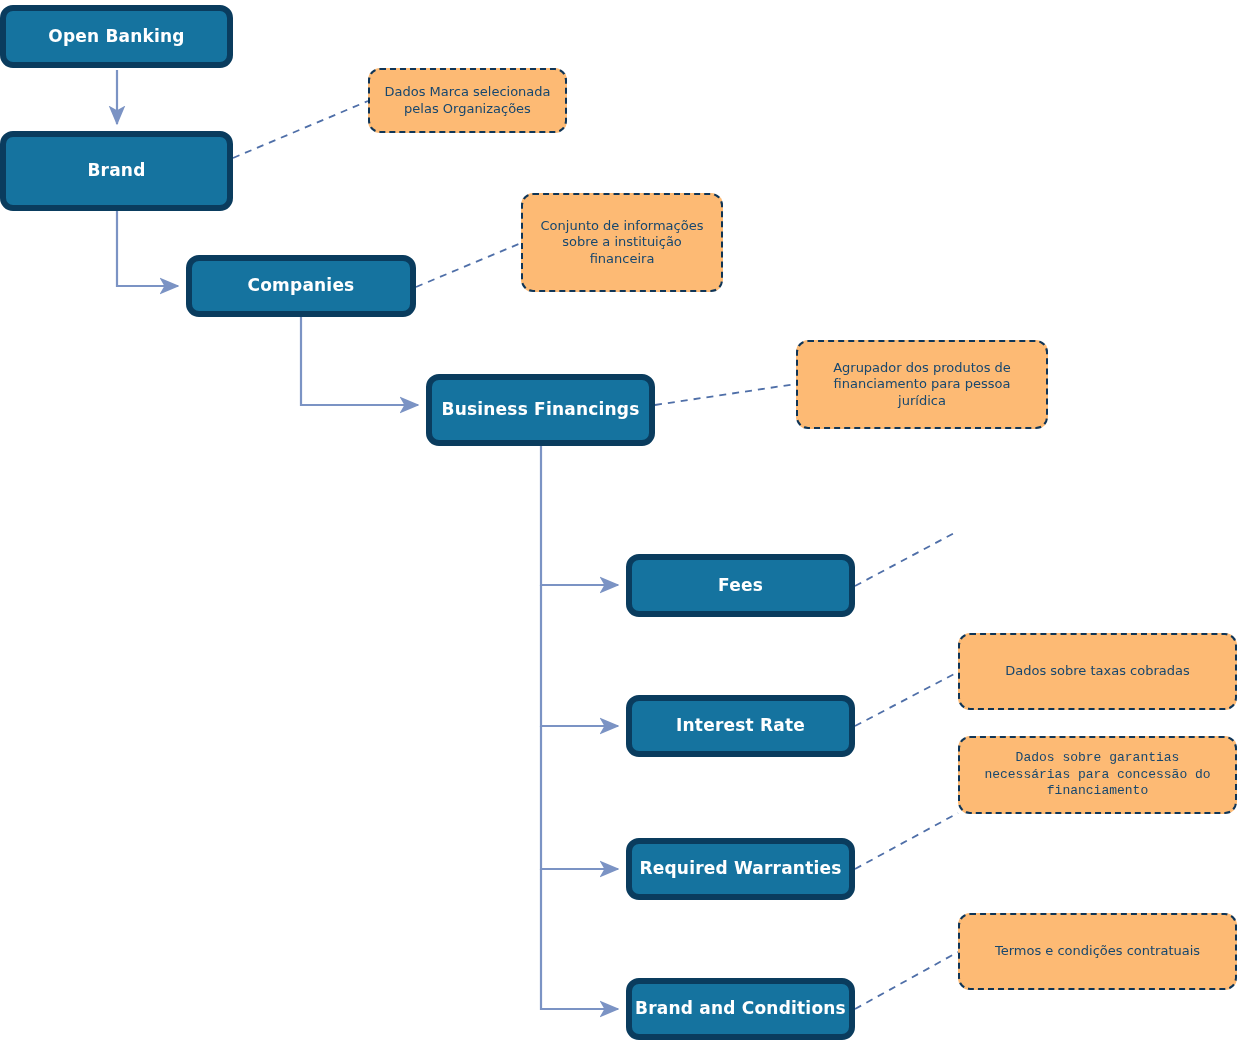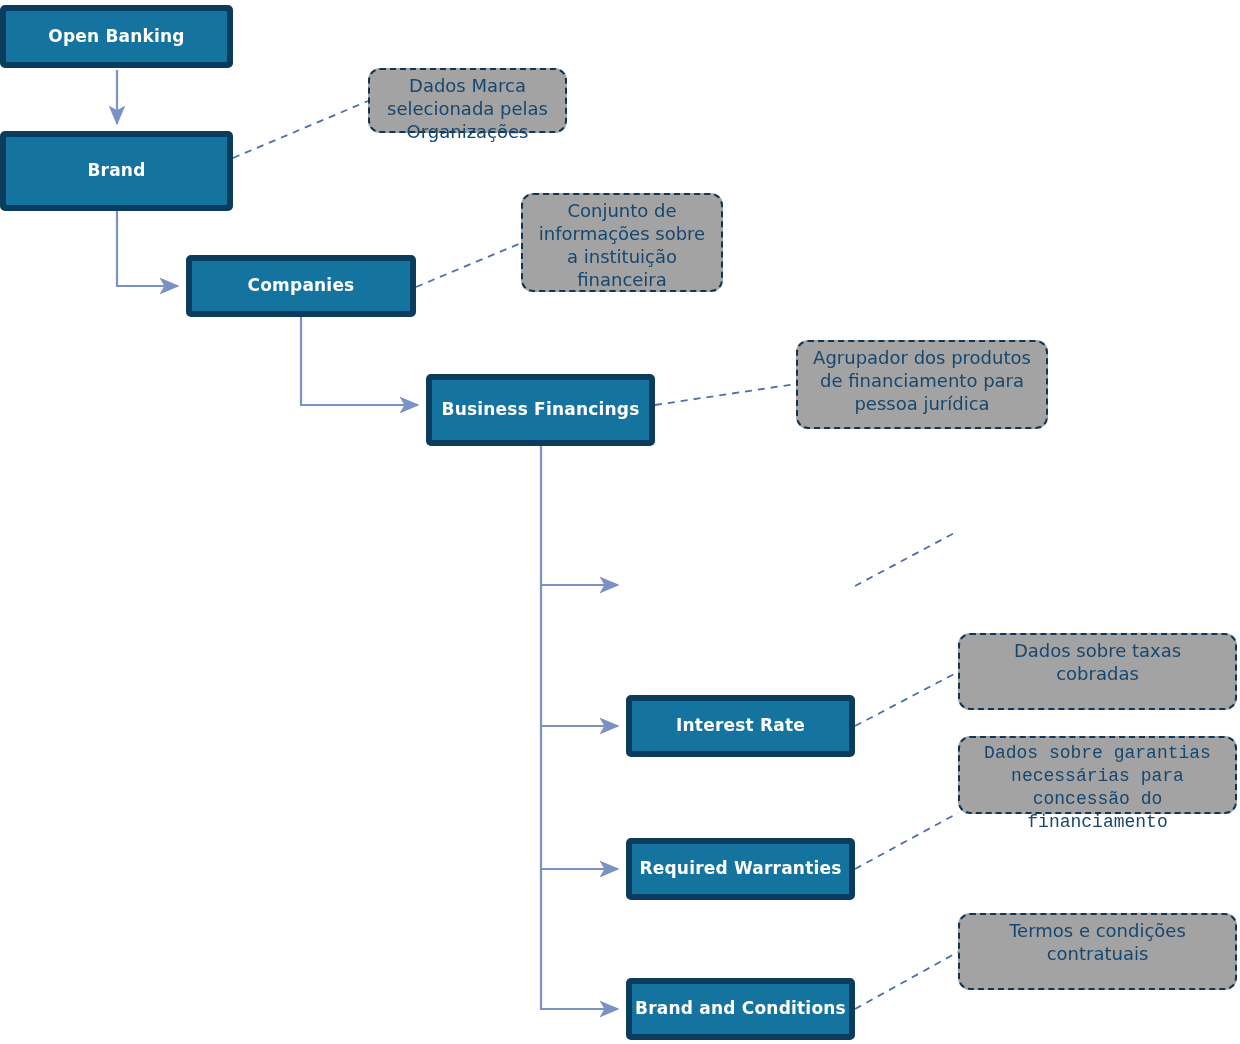--- a/index.html
+++ b/index.html
@@ -23,42 +23,43 @@
     top: 0;
     width: 1240px;
     height: 1044px;
     pointer-events: none;
   }
   .node {
     position: absolute;
     box-sizing: border-box;
     background: #15739f;
     border: 6px solid #0a3c5e;
-    border-radius: 5px;
+    border-radius: 13px;
     display: flex;
     align-items: center;
     justify-content: center;
     color: #ffffff;
     font-size: 17px;
     font-weight: bold;
     letter-spacing: 0.2px;
     text-align: center;
     line-height: 1.15;
     z-index: 3;
   }
   .note {
     position: absolute;
     box-sizing: border-box;
-    background: #a3a3a3;
+    background: #fdba74;
     border: 2px dashed #0f3557;
     border-radius: 12px;
     display: flex;
+    align-items: center;
     justify-content: center;
     color: #17476e;
-    font-size: 18px;
+    font-size: 13px;
     text-align: center;
     line-height: 1.28;
     padding: 4px 10px;
     z-index: 2;
   }
 </style>
 </head>
 <body>
 
 <div id="diagram-canvas">
@@ -127,20 +128,23 @@
   </div>
 
   <div class="node" style="left:186px; top:255px; width:230px; height:62px;">
     <span>Companies</span>
   </div>
 
   <div class="node" style="left:426px; top:374px; width:229px; height:72px;">
     <span>Business Financings</span>
   </div>
 
+  <div class="node" style="left:626px; top:554px; width:229px; height:63px;">
+    <span>Fees</span>
+  </div>
 
   <div class="node" style="left:626px; top:695px; width:229px; height:62px;">
     <span>Interest Rate</span>
   </div>
 
   <div class="node" style="left:626px; top:838px; width:229px; height:62px;">
     <span>Required Warranties</span>
   </div>
 
   <div class="node" style="left:626px; top:978px; width:229px; height:62px;">

